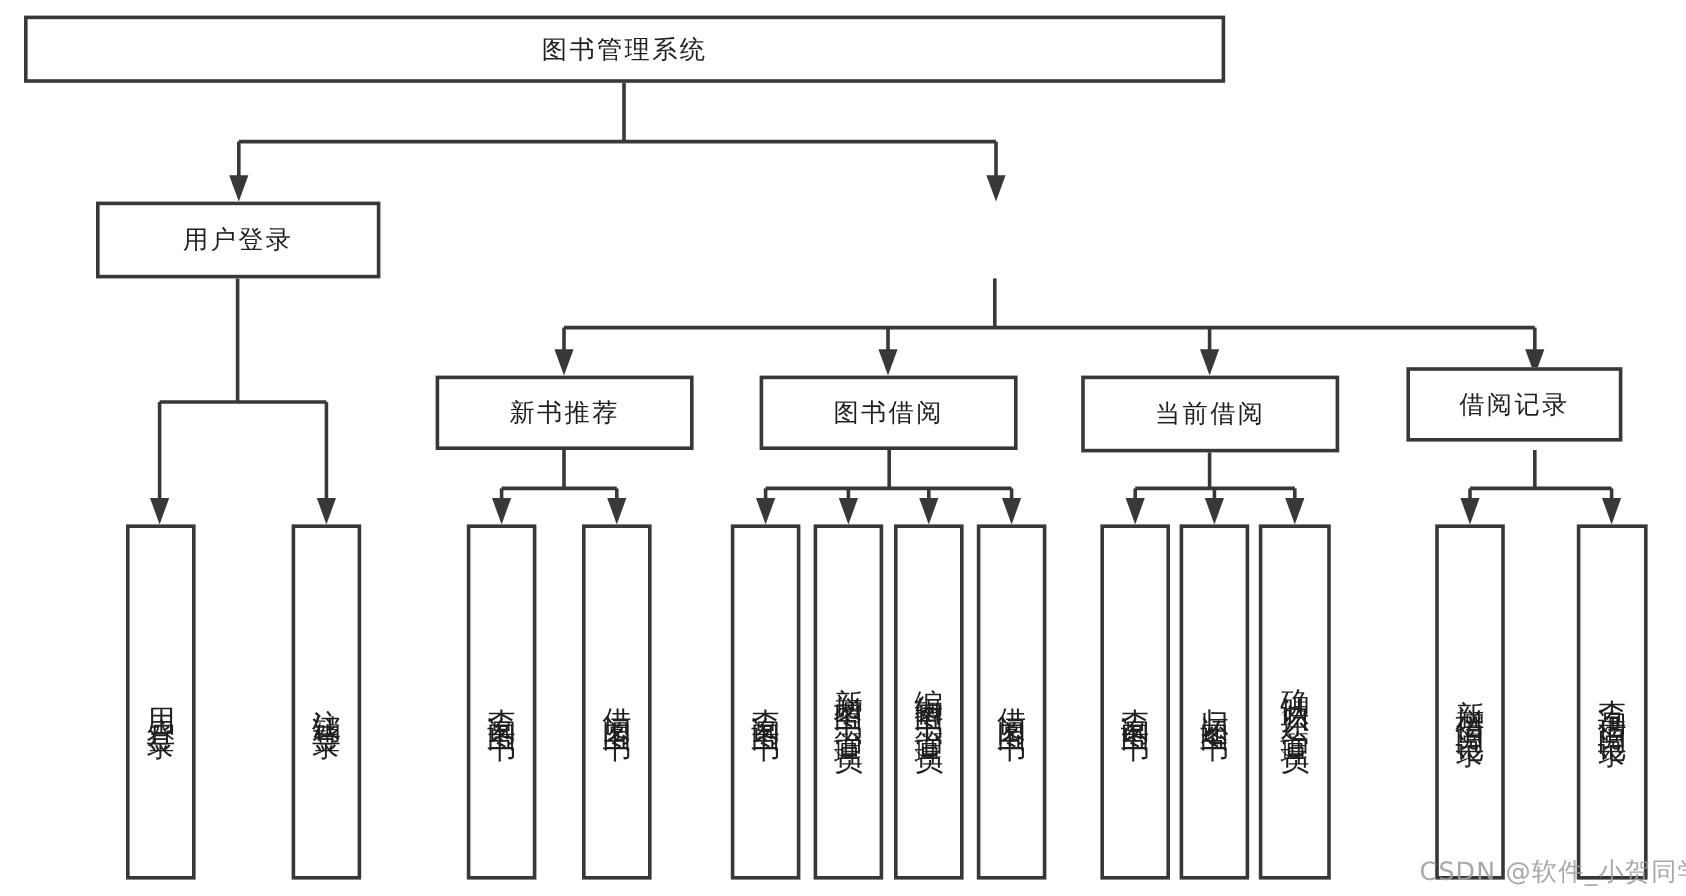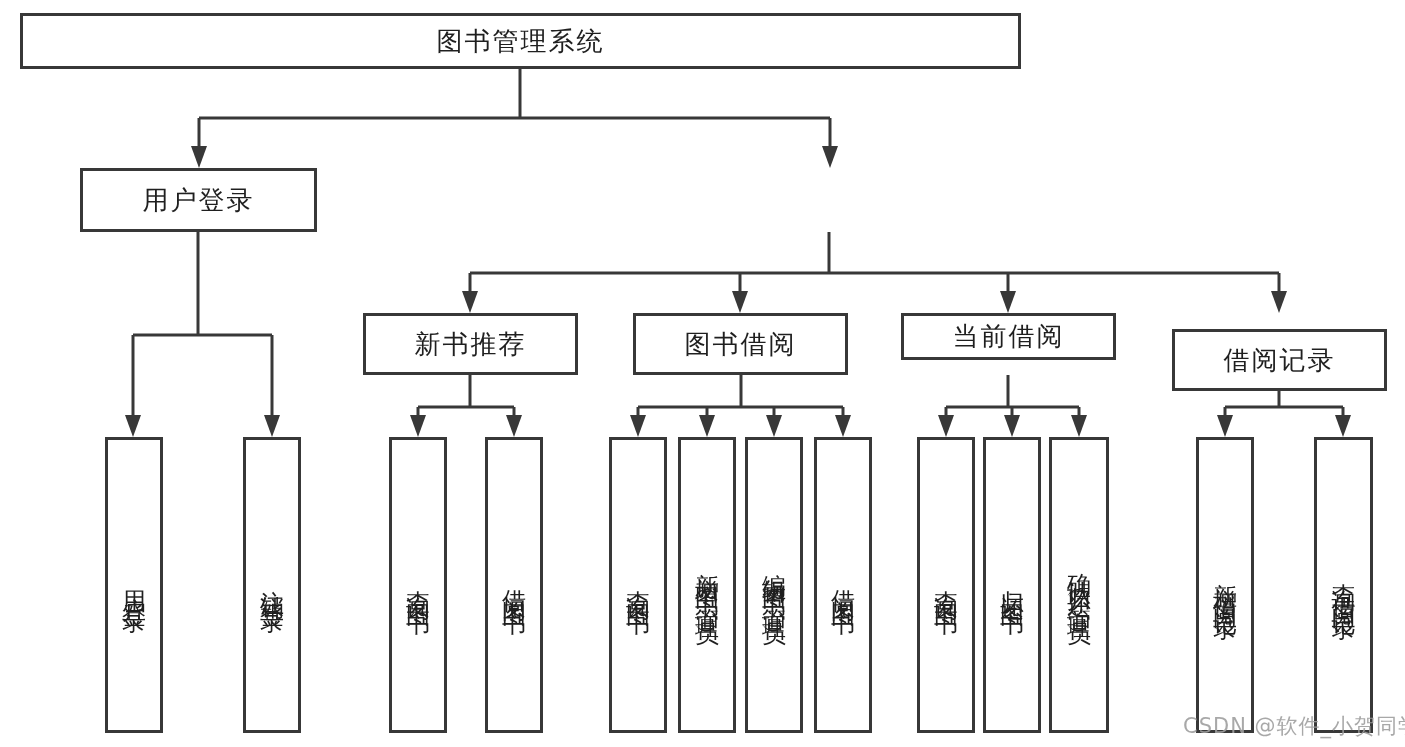--- a/index.html
+++ b/index.html
@@ -20,37 +20,37 @@
   .box {
     position: absolute;
     box-sizing: border-box;
     border: 3px solid #383838;
     background: #ffffff;
     display: flex;
     align-items: center;
     justify-content: center;
     text-align: center;
   }
-  .box-h { font-size: 26px; letter-spacing: 2px; }
+  .box-h { font-size: 21px; letter-spacing: 2px; }
   .box-v .label-v {
     writing-mode: vertical-rl;
     text-orientation: mixed;
     font-size: 24px;
     letter-spacing: 7px;
     line-height: 1;
     white-space: nowrap;
   }
   
   .n-root            { left: 20px;   top: 13px;  width: 1001px; height: 56px; }
   .n-user-login      { left: 80px;   top: 168px; width: 237px;  height: 64px; }
   .n-book-mgmt       { left: 710px;  top: 168px; width: 237px;  height: 64px; }
   .n-new-book        { left: 363px;  top: 313px; width: 215px;  height: 62px; }
   .n-book-borrow     { left: 633px;  top: 313px; width: 215px;  height: 62px; justify-content: center; }
-  .n-current-borrow  { left: 901px;  top: 313px; width: 215px;  height: 47px; }
-  .n-borrow-record   { left: 1172px; top: 329px; width: 215px;  height: 62px; text-align: right; }
+  .n-current-borrow  { left: 901px;  top: 313px; width: 215px;  height: 64px; }
+  .n-borrow-record   { left: 1172px; top: 306px; width: 180px;  height: 62px; text-align: right; }
   .leaf { top: 437px; height: 296px; }
   .n-ul1 { left: 105px;  width: 58px; }
   .n-ul2 { left: 243px;  width: 58px; }
   .n-nb1 { left: 389px;  width: 58px; }
   .n-nb2 { left: 485px;  width: 58px; }
   .n-bb1 { left: 609px;  width: 58px; }
   .n-bb2 { left: 678px;  width: 58px; }
   .n-bb3 { left: 745px;  width: 58px; }
   .n-bb4 { left: 814px;  width: 58px; }
   .n-cb1 { left: 917px;  width: 58px; }

